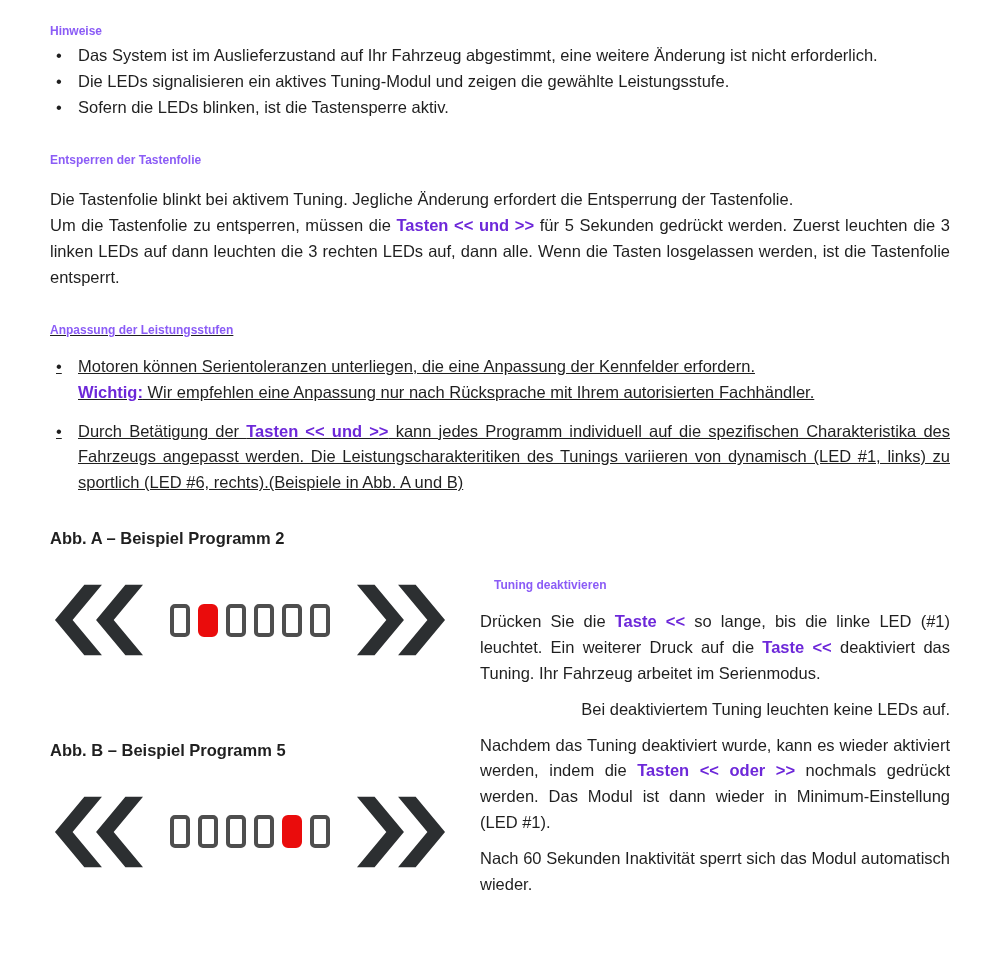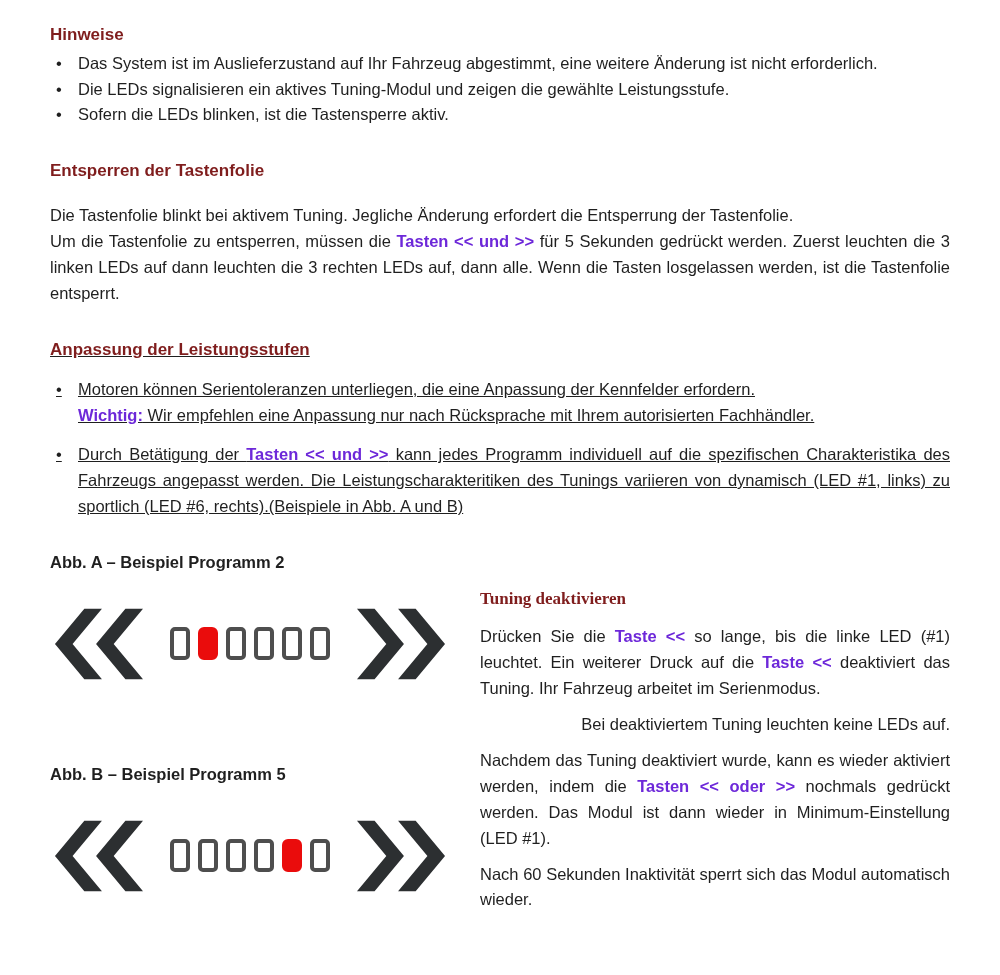--- a/index.html
+++ b/index.html
@@ -11,22 +11,22 @@
     font-family: "Liberation Sans", sans-serif;
     overflow: hidden;
   }
   .page {
     padding: 22px 50px 0 50px;
     font-size: 16.5px;
     line-height: 1.57;
   }
   .heading {
     font-weight: bold;
-    color: #7f1d1d;
-    font-size: 17px;
+    color: #8b5cf6;
+    font-size: 12px;
     margin: 0;
   }
   
   .bullets { margin: 2px 0 0 0; padding: 0; list-style: none; }
   .bullets li { display: flex; margin: 0; }
   .bullet-mark {
     width: 28px; flex: 0 0 28px;
     text-align: left; padding-left: 6px;
     color: #1f1f1f;
   }
@@ -64,21 +64,21 @@
     border: 4px solid var(--led-border, #4e4e4e);
     border-radius: 5px;
     background: #ffffff;
   }
   .led-active {
     background: var(--led-active, #ea0c0c);
     border-color: var(--led-active, #ea0c0c);
     border-radius: 6px;
   }
 
-  .col-right .rc-heading { margin: 0; font-family: Liberation Serif, serif; }
+  .col-right .rc-heading { margin: 14px; }
   .col-right .rc-heading + .rc-para { margin-top: 12px; }
   .rc-para { margin: 10px 0 0 0; text-align: justify; }
   .rc-para.single { text-align: right; margin-left: 13px; }
   .rc-heading.second { margin-top: 13px; }
   b { color: #6d28d9; }
 </style>
 </head>
 <body>
 
 <div class="page">

